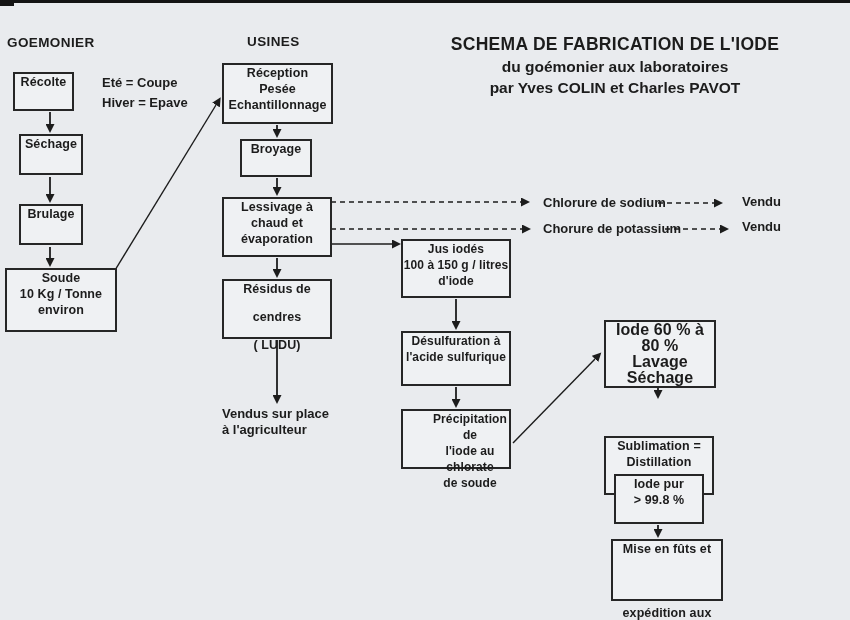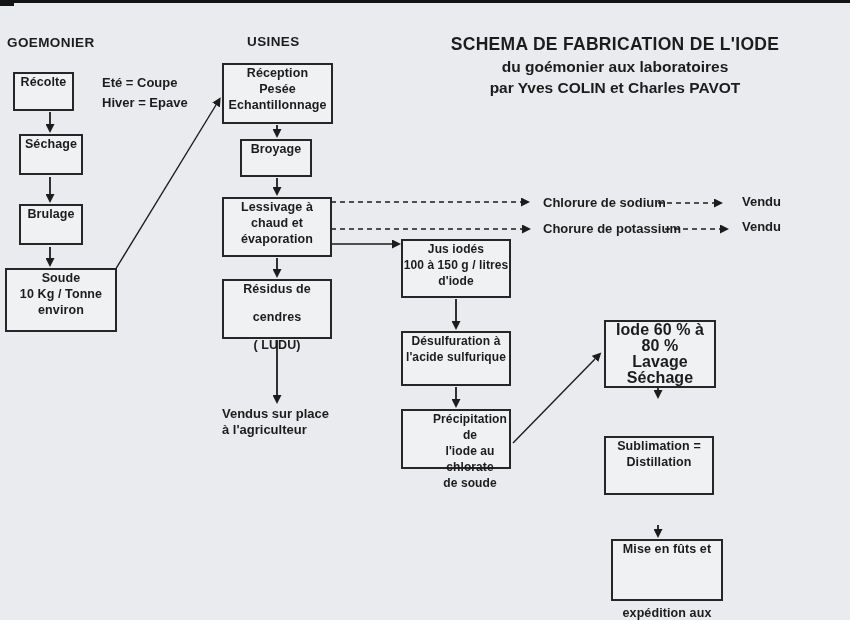--- a/index.html
+++ b/index.html
@@ -185,18 +185,22 @@
   </div>
   <div class="box" id="box-iode-60-80">
     <div>Iode 60 % à 80 %</div>
     <div>Lavage</div>
     <div>Séchage</div>
   </div>
   <div class="box" id="box-sublimation">
     <div>Sublimation =</div>
     <div>Distillation</div>
   </div>
+  <div class="box" id="box-iode-pur">
+    <div>Iode pur</div>
+    <div>&gt; 99.8 %</div>
+  </div>
   <div class="box" id="box-mise-en-futs">
     <div>Mise en fûts et</div>
     <div>expédition aux</div>
     <div>laboratoires</div>
   </div>
 </div>
 
 </body></html>

